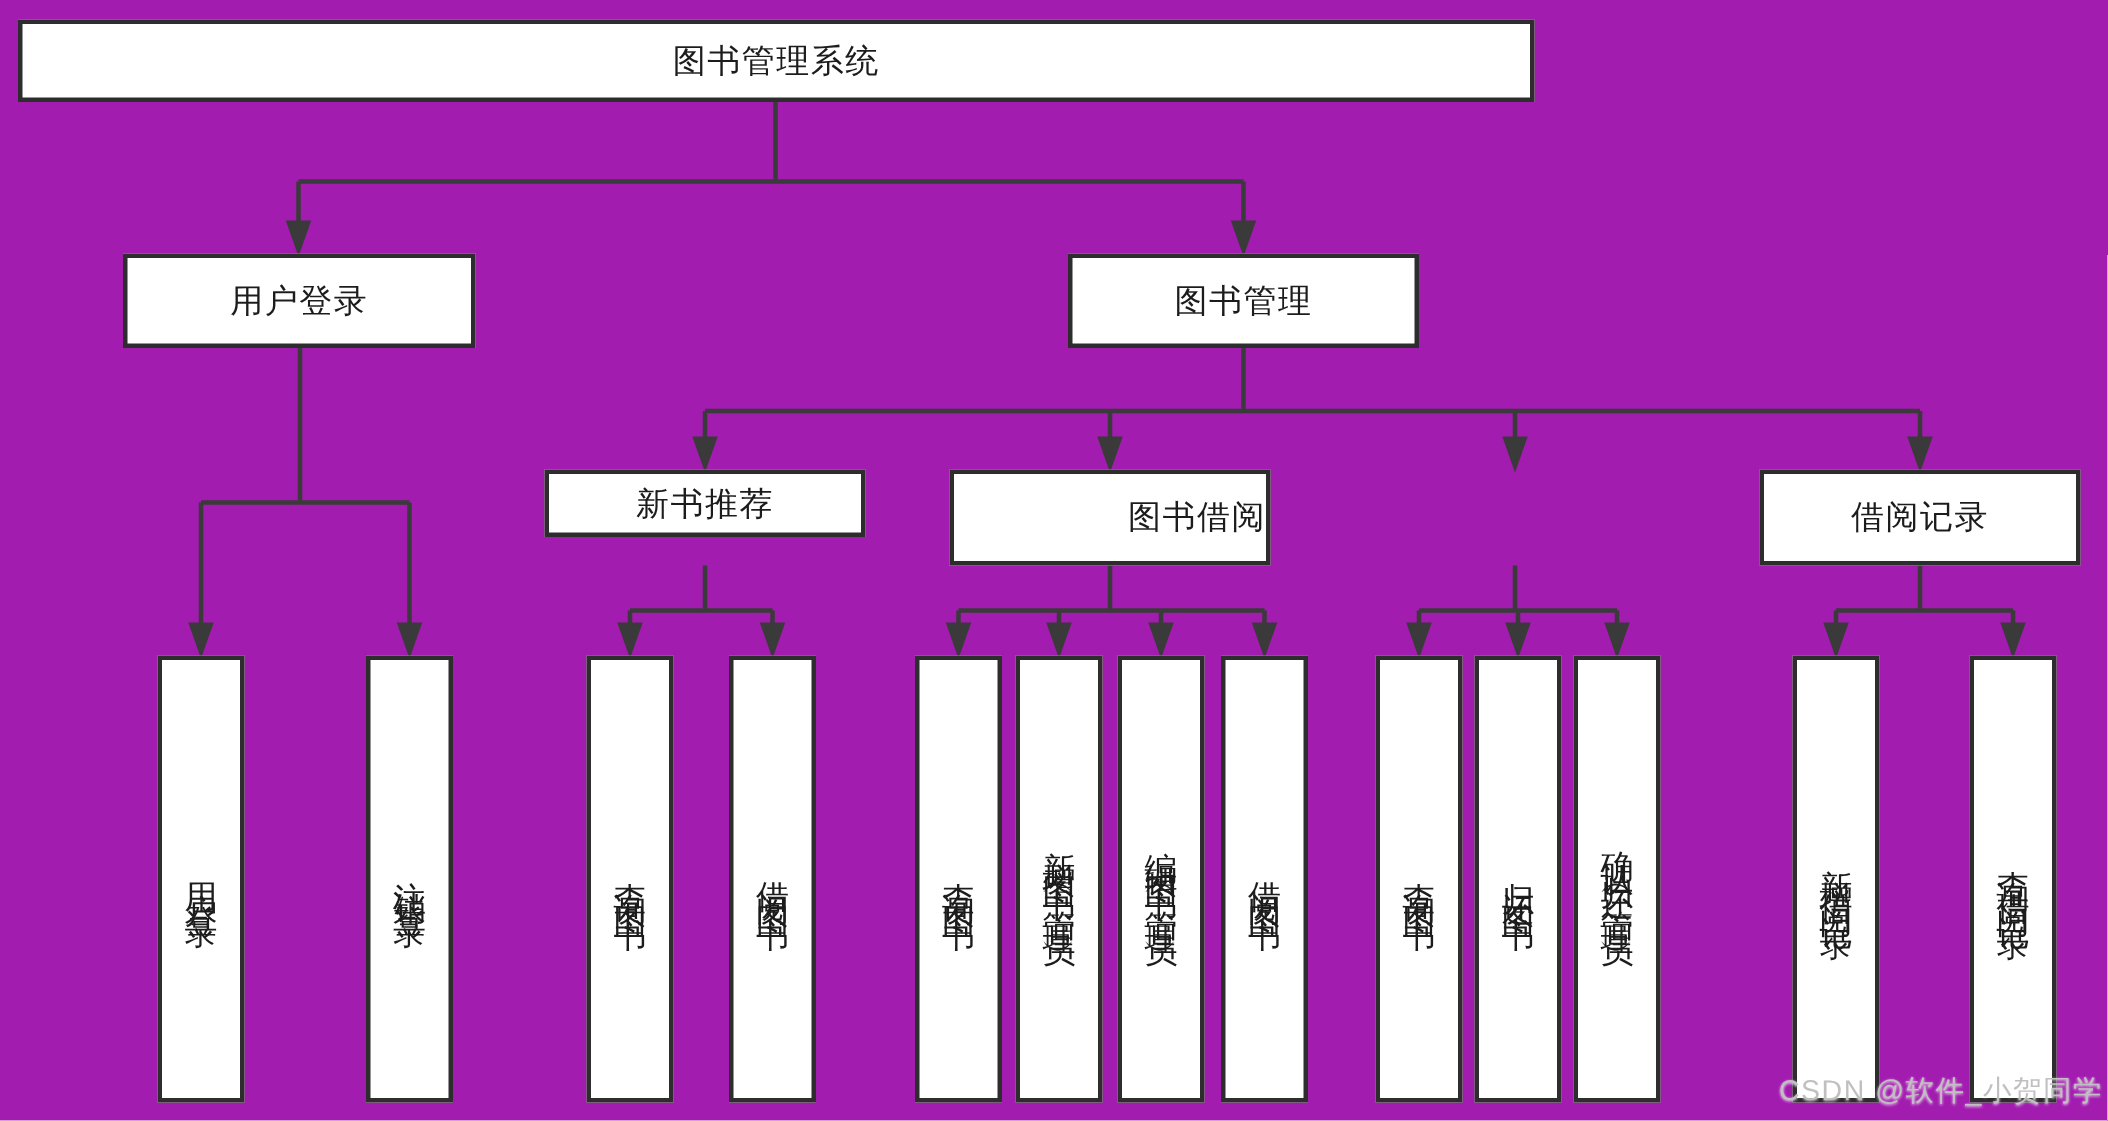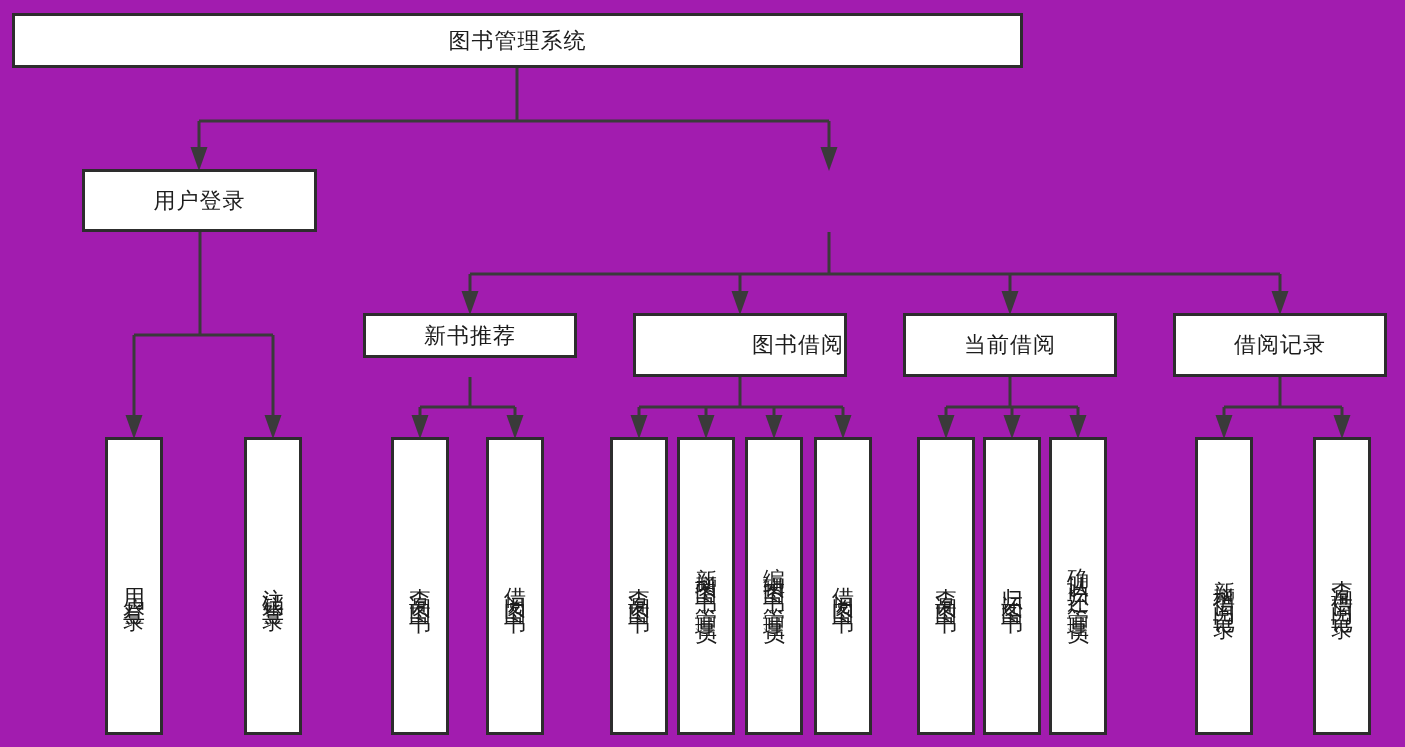--- a/index.html
+++ b/index.html
@@ -66,29 +66,29 @@
     </g>
   </svg>
 
   <div class="node hbox n-root">
     <span>图书管理系统</span>
   </div>
 
   <div class="node hbox n-login">
     <span>用户登录</span>
   </div>
+  <div class="node hbox n-mgmt">
+    <span>图书管理</span>
+  </div>
 
   <div class="node hbox n-nbr">
     <span>新书推荐</span>
   </div>
   <div class="node hbox n-bb">
     <span>图书借阅</span>
-  </div>
-  <div class="node hbox n-cb">
-    <span>当前借阅</span>
   </div>
   <div class="node hbox n-br">
     <span>借阅记录</span>
   </div>
 
   <div class="node vbox leaf l-b1">
     <span>用户登录</span>
   </div>
   <div class="node vbox leaf l-b2">
     <span>注销登录</span>
@@ -124,13 +124,14 @@
     <span>确认归还（管理员）</span>
   </div>
 
   <div class="node vbox leaf l-g1">
     <span>新增借阅记录</span>
   </div>
   <div class="node vbox leaf l-g2">
     <span>查询借阅记录</span>
   </div>
 
+  <span class="watermark">CSDN @软件_小贺同学</span>
 </div>
 
 </body></html>

